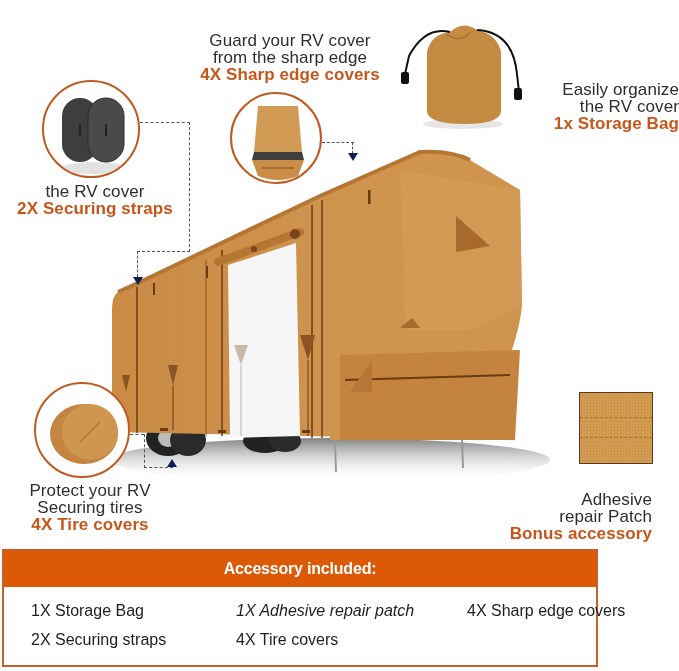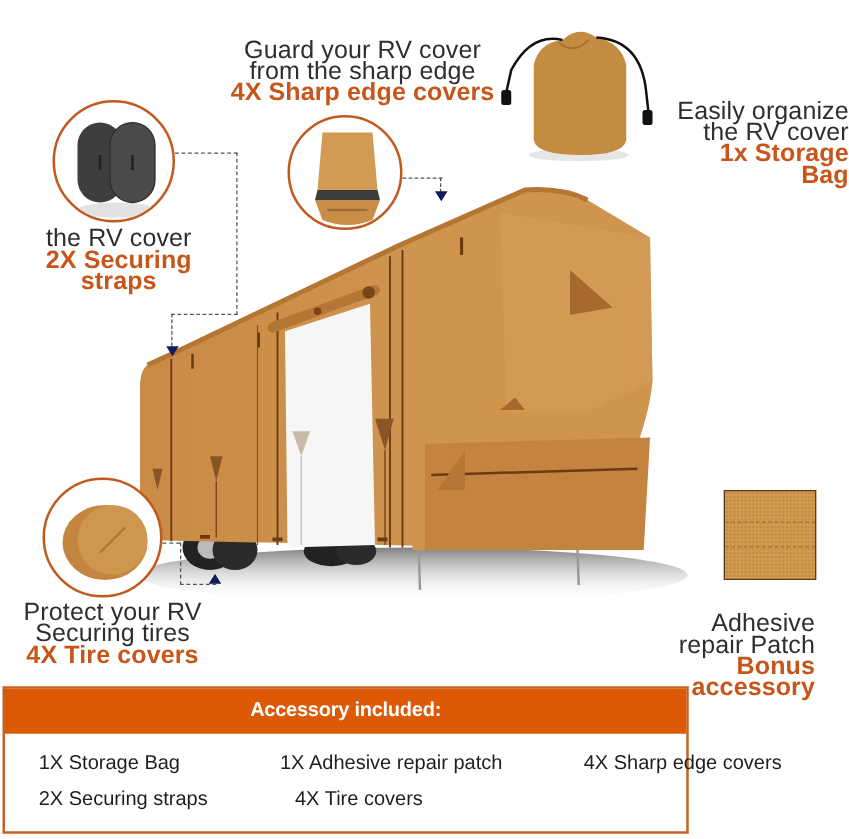--- a/index.html
+++ b/index.html
@@ -1,32 +1,32 @@
 <!DOCTYPE html>
 <html><head>
 <meta charset="utf-8">
 <style>
   * { box-sizing: border-box; margin: 0; padding: 0; }
   html, body { width: 679px; height: 671px; background: #ffffff; overflow: hidden; }
   body { position: relative; font-family: "Liberation Sans", "DejaVu Sans", sans-serif; color: #2b2b2b; }
 
   .abs { position: absolute; }
-  .caption { position: absolute; text-align: center; font-size: 20px; line-height: 17px; color: #2e2e2e; letter-spacing: 0.1px; }
+  .caption { position: absolute; text-align: center; font-size: 17px; line-height: 17px; color: #2e2e2e; letter-spacing: 0.1px; }
   .caption .hl { display: block; color: #c6561a; font-weight: bold; }
   .caption.left { text-align: right; }
   .caption.right { text-align: right; margin-top: 18px; }
 
   .ring { position: absolute; border-radius: 50%; border: 2.5px solid #c05a20; background: #fff; overflow: hidden; }
 
   .dash { position: absolute; border-color: #4b5563; border-style: dashed; border-width: 0; }
   .arrow-down { position: absolute; width: 0; height: 0; border-left: 5px solid transparent; border-right: 5px solid transparent; border-top: 8px solid #0e1c5a; }
   .arrow-up { position: absolute; width: 0; height: 0; border-left: 5px solid transparent; border-right: 5px solid transparent; border-bottom: 8px solid #0e1c5a; }
 
   
-  .acc-box { position: absolute; left: 2px; top: 549px; width: 549px; height: 118px; border: 2px solid #c56128; background: #fff; }
+  .acc-box { position: absolute; left: 2px; top: 549px; width: 596px; height: 118px; border: 2px solid #c56128; background: #fff; }
   .acc-head { height: 36px; background: #dc5a06; color: #fff; font-weight: bold; font-size: 16px; display: flex; align-items: center; justify-content: center; letter-spacing: -0.2px; }
   .acc-item { position: absolute; font-size: 16px; color: #1e1e1e; white-space: nowrap; }
 </style>
 </head>
 <body>
 
 <svg class="abs" style="left:0;top:0" width="679" height="545" viewBox="0 0 679 545">
   <defs>
     <linearGradient id="shadowG" x1="0" y1="0" x2="0" y2="1">
       <stop offset="0" stop-color="#555" stop-opacity="0.75"></stop>
@@ -167,17 +167,17 @@
 </div>
 <div class="caption right" style="left:490px;top:473px;width:162px;">
   <span style="display:block">Adhesive</span>
   <span style="display:block">repair Patch</span>
   <span class="hl">Bonus accessory</span>
 </div>
 
 <div class="acc-box">
   <div class="acc-head">Accessory included:</div>
   <div class="acc-item" style="left:27px;top:51px;">1X Storage Bag</div>
-  <div class="acc-item" style="left:220px;top:51px;">1X Adhesive repair patch</div>
+  <div class="acc-item" style="left:232px;top:51px;font-style:italic;">1X Adhesive repair patch</div>
   <div class="acc-item" style="left:463px;top:51px;">4X Sharp edge covers</div>
   <div class="acc-item" style="left:27px;top:80px;">2X Securing straps</div>
   <div class="acc-item" style="left:232px;top:80px;">4X Tire covers</div>
 </div>
 
 </body></html>

